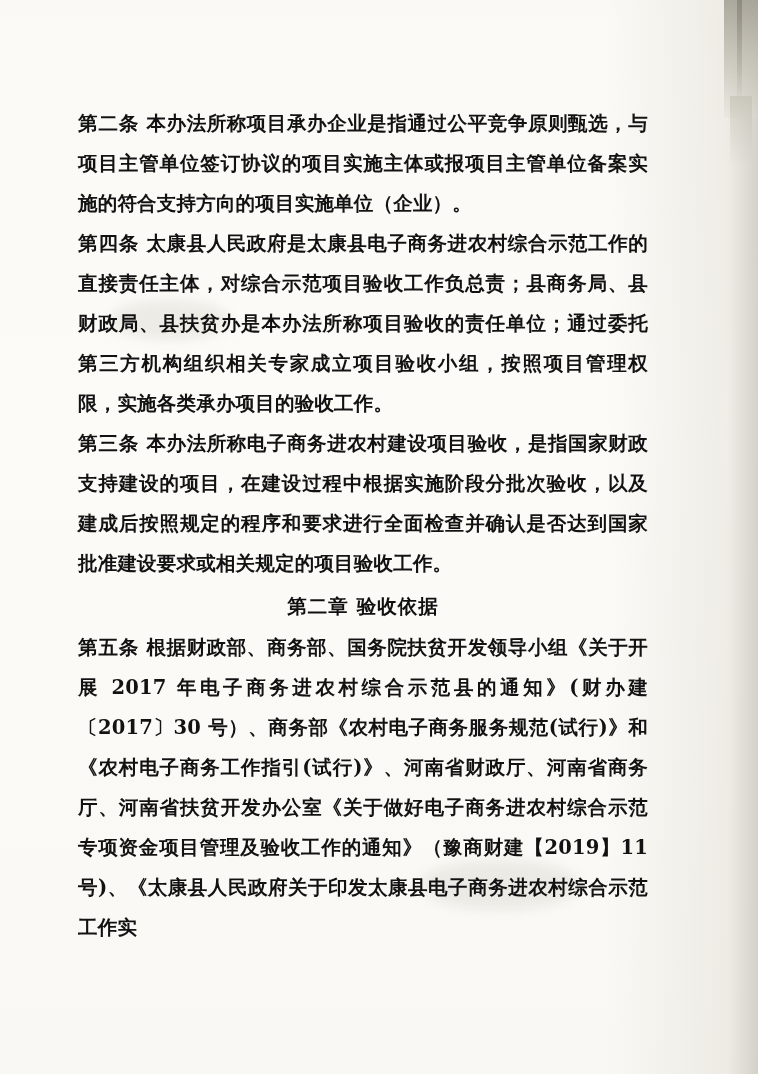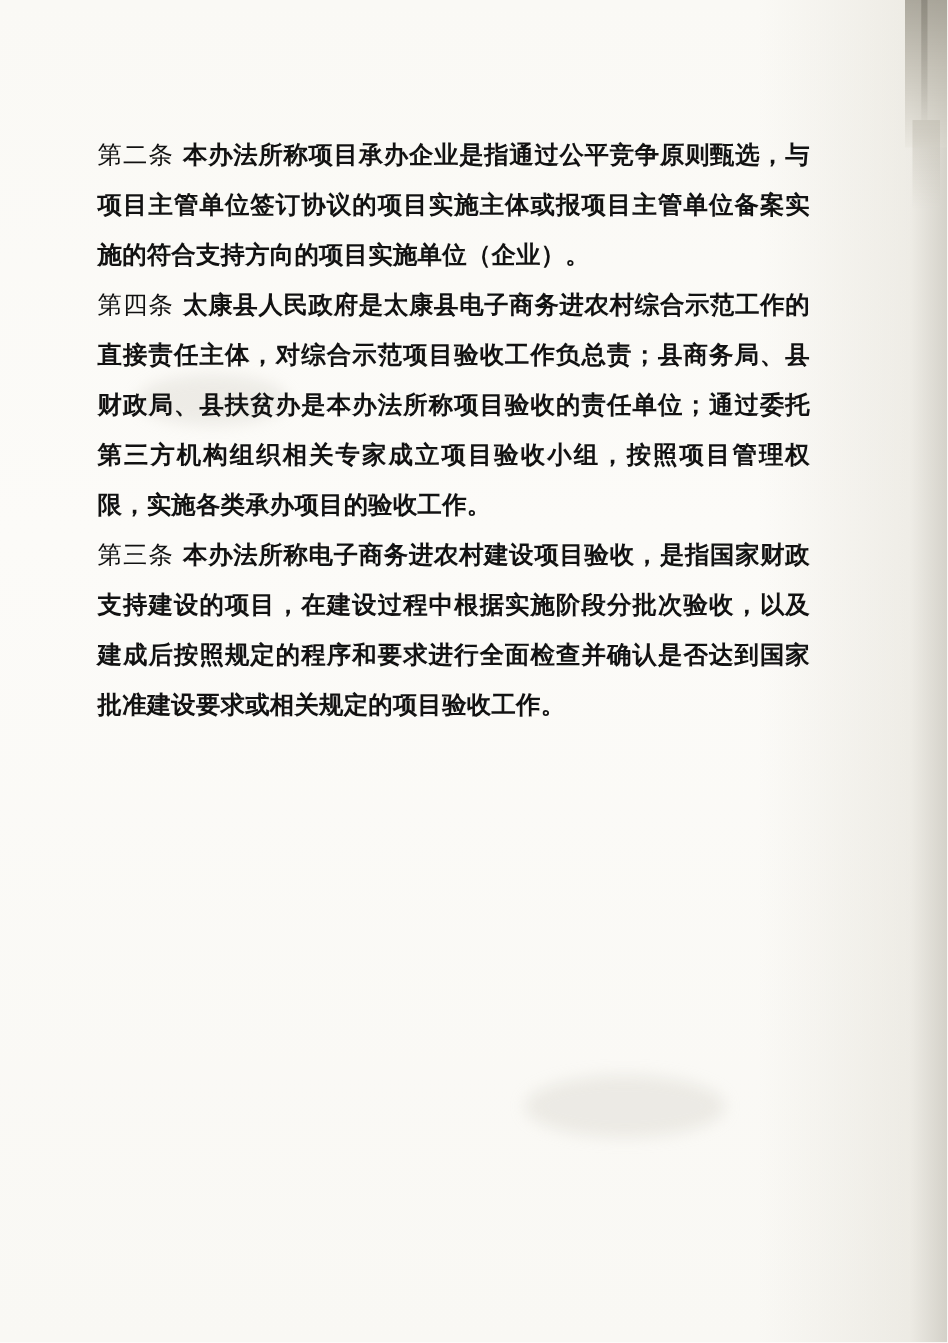--- a/index.html
+++ b/index.html
@@ -66,21 +66,21 @@
     color: #121212;
     text-align: justify;
     text-justify: inter-ideograph;
     letter-spacing: 0.2px;
     font-weight: 600;
   }
   p.para {
     text-indent: 0;
   }
   .lead {
-    font-weight: 400;
+    font-weight: 700;
     letter-spacing: 0.5px;
   }
   .heading {
     text-align: center;
     font-weight: 800;
     font-size: 19.5px;
     line-height: 42px;
     letter-spacing: 1px;
     color: #101010;
     margin-top: 2px;
@@ -110,16 +110,20 @@
     </p>
 
     <p class="para">
       <span class="lead">第四条</span><span> 太康县人民政府是太康县电子商务进农村综合示范工作的直接责任主体，对综合示范项目验收工作负总责；县商务局、县财政局、县扶贫办是本办法所称项目验收的责任单位；通过委托第三方机构组织相关专家成立项目验收小组，按照项目管理权限，实施各类承办项目的验收工作。</span>
     </p>
 
     <p class="para">
       <span class="lead">第三条</span><span> 本办法所称电子商务进农村建设项目验收，是指国家财政支持建设的项目，在建设过程中根据实施阶段分批次验收，以及建成后按照规定的程序和要求进行全面检查并确认是否达到国家批准建设要求或相关规定的项目验收工作。</span>
     </p>
 
+    <p class="heading">第二章  验收依据</p>
 
+    <p class="para">
+      <span class="lead">第五条</span><span> 根据财政部、商务部、国务院扶贫开发领导小组《关于开展 2017 年电子商务进农村综合示范县的通知》(财办建〔2017〕30 号）、商务部《农村电子商务服务规范(试行)》和《农村电子商务工作指引(试行)》、河南省财政厅、河南省商务厅、河南省扶贫开发办公室《关于做好电子商务进农村综合示范专项资金项目管理及验收工作的通知》（豫商财建【2019】11 号)、《太康县人民政府关于印发太康县电子商务进农村综合示范工作实</span>
+    </p>
 
   </div>
 </div>
 
 </body></html>

